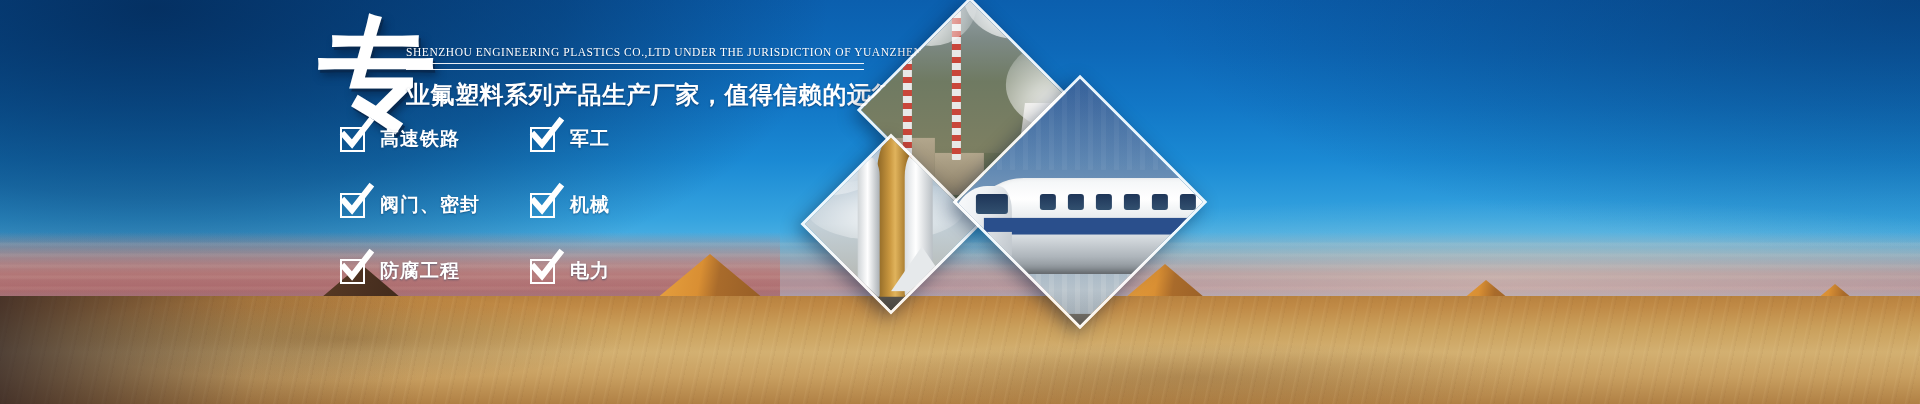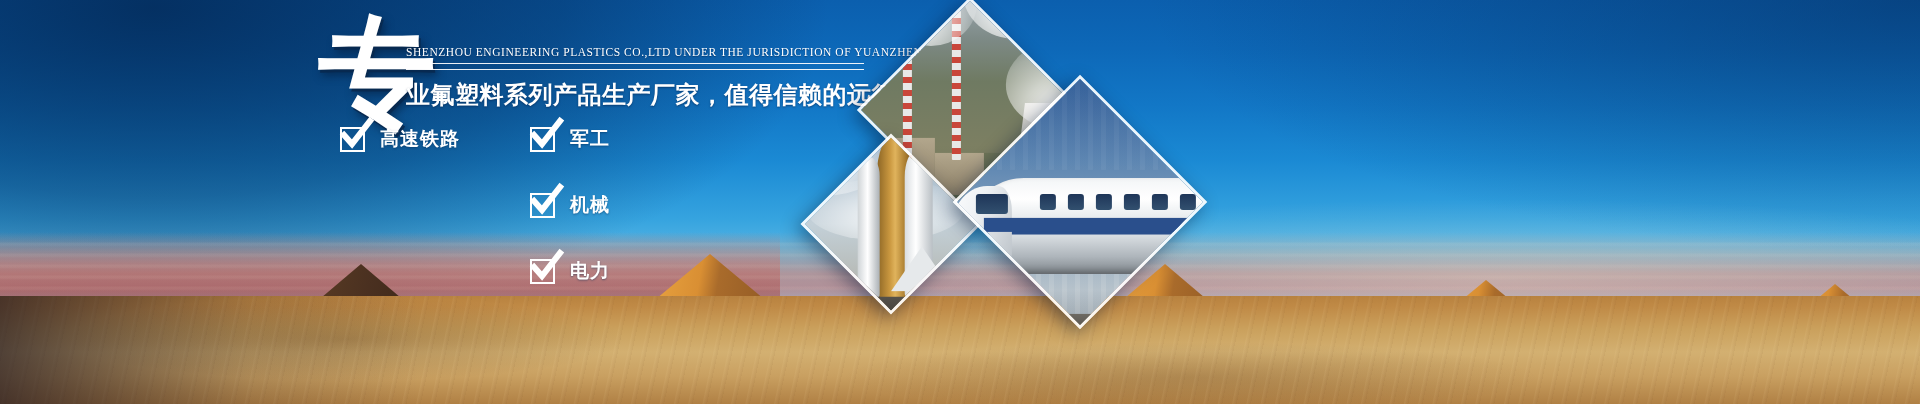--- a/index.html
+++ b/index.html
@@ -423,21 +423,37 @@
       <div class="feat-item">
         <div class="checkbox">
           <svg viewBox="0 0 34 34" aria-hidden="true">
             <path d="M5 16 L13 25 L31 2" stroke="#ffffff" stroke-width="6" fill="none" stroke-linecap="square" stroke-linejoin="miter"></path>
           </svg>
         </div>
         <span class="feat-label">高速铁路</span>
       </div>
 
 
-
+      <div class="feat-item">
+        <div class="checkbox">
+          <svg viewBox="0 0 34 34" aria-hidden="true">
+            <path d="M5 16 L13 25 L31 2" stroke="#ffffff" stroke-width="6" fill="none" stroke-linecap="square" stroke-linejoin="miter"></path>
+          </svg>
+        </div>
+        <span class="feat-label">阀门、密封</span>
+      </div>
+
+      <div class="feat-item">
+        <div class="checkbox">
+          <svg viewBox="0 0 34 34" aria-hidden="true">
+            <path d="M5 16 L13 25 L31 2" stroke="#ffffff" stroke-width="6" fill="none" stroke-linecap="square" stroke-linejoin="miter"></path>
+          </svg>
+        </div>
+        <span class="feat-label">防腐工程</span>
+      </div>
 
     </div>
 
     <div class="feat-col col-b">
 
       <div class="feat-item">
         <div class="checkbox">
           <svg viewBox="0 0 34 34" aria-hidden="true">
             <path d="M5 16 L13 25 L31 2" stroke="#ffffff" stroke-width="6" fill="none" stroke-linecap="square" stroke-linejoin="miter"></path>
           </svg>

